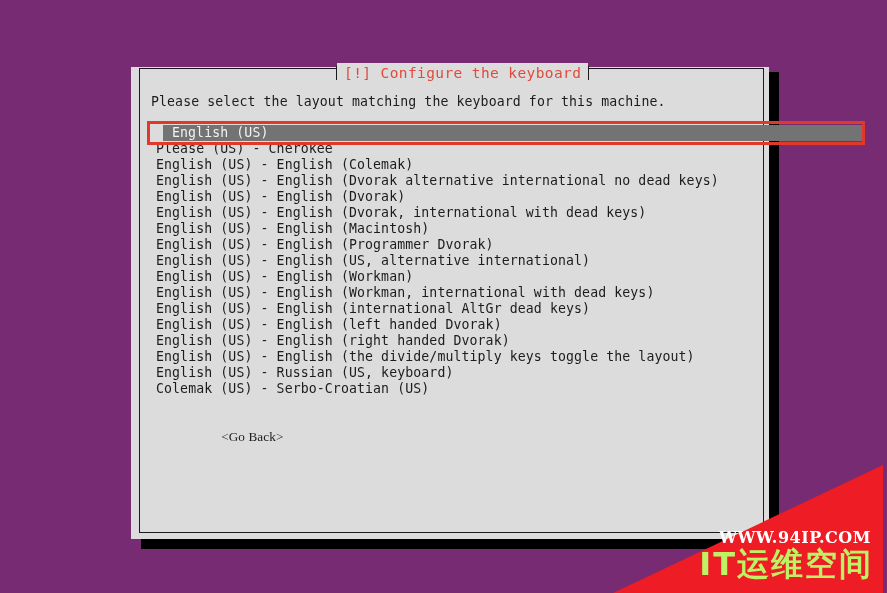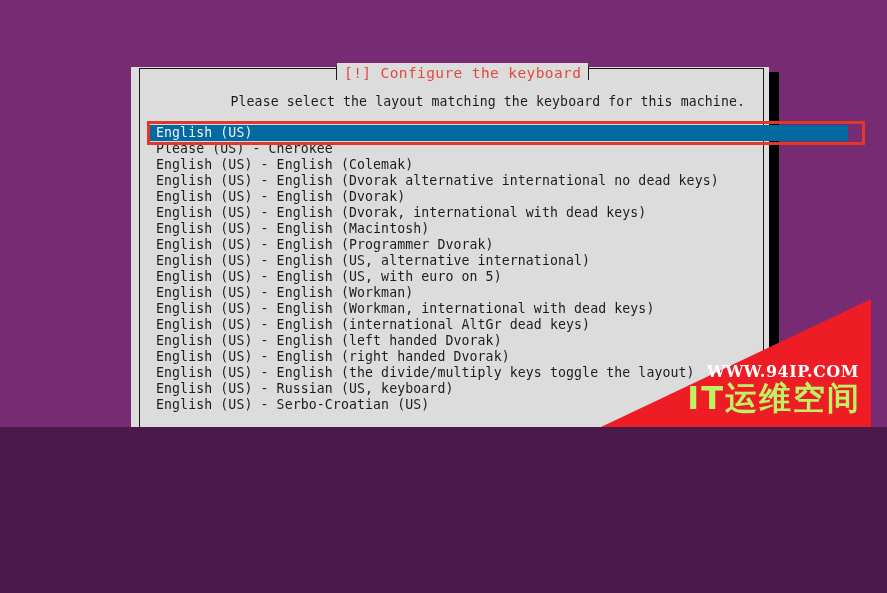--- a/index.html
+++ b/index.html
@@ -3,21 +3,21 @@
 <meta charset="utf-8">
 <style>
   html, body {
     margin: 0;
     padding: 0;
     background: #4a1a4a;
   }
   #screen {
     position: relative;
     width: 887px;
-    height: 427px;
+    height: 593px;
     overflow: hidden;
     background: #772b72;
     font-family: "DejaVu Sans Mono", "Liberation Mono", monospace;
   }
 
   
   #dialog-shadow {
     position: absolute;
     left: 141px;
     top: 72px;
@@ -90,43 +90,43 @@
     top: 32px;
     right: 12px;
     bottom: 10px;
     color: #1c1c1c;
     font-size: 13.2px;
     line-height: 16px;
     letter-spacing: 0.1px;
   }
   .prompt-line {
     white-space: pre;
-    margin: 12px;
+    margin: 4px;
     height: 16px;
-    text-align: right;
   }
   #prompt-1 { margin-top: 0px; }
   #prompt-2 { margin-top: 16px; }
 
   
   #option-list {
     margin-top: 15px;
     position: relative;
   }
   .option-row {
     white-space: pre;
     height: 16px;
     line-height: 16px;
     padding-left: 9px;
     box-sizing: border-box;
   }
   .option-row.selected {
-    background: #0369a1;
+    background: #737373;
     color: #f2f2f2;
     width: 701px;
+    margin-left: 16px;
   }
 
   
   #annotation-box {
     position: absolute;
     left: 0px;
     top: -4px;
     width: 718px;
     height: 24px;
     border: 3px solid #e0392c;
@@ -140,21 +140,21 @@
     padding-left: 47px;
     white-space: pre;
     height: 16px;
     line-height: 16px;
     font-family: Liberation Serif, serif;
   }
 
   
   #watermark {
     position: absolute;
-    right: 16px;
+    right: 4px;
     bottom: 0;
     width: 270px;
     height: 128px;
     overflow: hidden;
     pointer-events: none;
     text-decoration: underline;
   }
   #watermark-wedge {
     position: absolute;
     right: 0;
@@ -216,29 +216,28 @@
 
       <div class="option-row selected">English (US)</div>
           <div class="option-row">Please (US) - Cherokee</div>
           <div class="option-row">English (US) - English (Colemak)</div>
           <div class="option-row">English (US) - English (Dvorak alternative international no dead keys)</div>
           <div class="option-row">English (US) - English (Dvorak)</div>
           <div class="option-row">English (US) - English (Dvorak, international with dead keys)</div>
           <div class="option-row">English (US) - English (Macintosh)</div>
           <div class="option-row">English (US) - English (Programmer Dvorak)</div>
           <div class="option-row">English (US) - English (US, alternative international)</div>
-          <div class="option-row">English (US) - English (US, with euro on 5)</div>
           <div class="option-row">English (US) - English (Workman)</div>
           <div class="option-row">English (US) - English (Workman, international with dead keys)</div>
           <div class="option-row">English (US) - English (international AltGr dead keys)</div>
           <div class="option-row">English (US) - English (left handed Dvorak)</div>
           <div class="option-row">English (US) - English (right handed Dvorak)</div>
           <div class="option-row">English (US) - English (the divide/multiply keys toggle the layout)</div>
           <div class="option-row">English (US) - Russian (US, keyboard)</div>
-          <div class="option-row">English (US) - Serbo-Croatian (US)</div>
+          <div class="option-row">Colemak (US) - Serbo-Croatian (US)</div>
           <div id="annotation-box"></div>
         </div>
 
       <div id="go-back-row">
         <span id="go-back">&lt;Go Back&gt;</span>
       </div>
 
     </div>
   </div>
 

